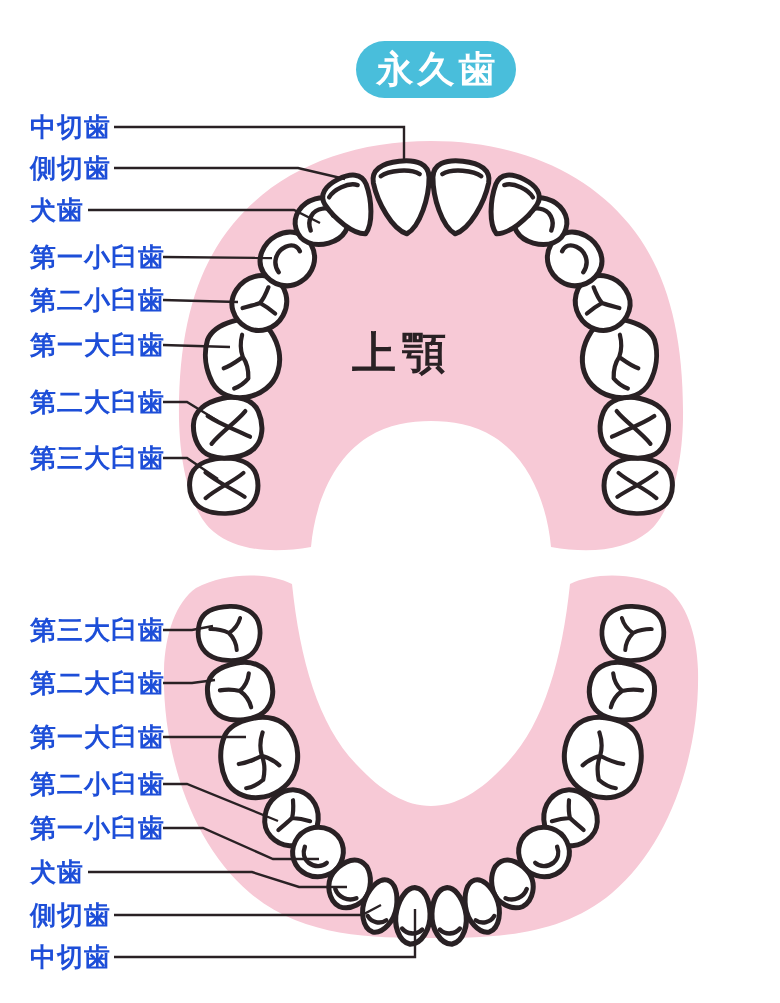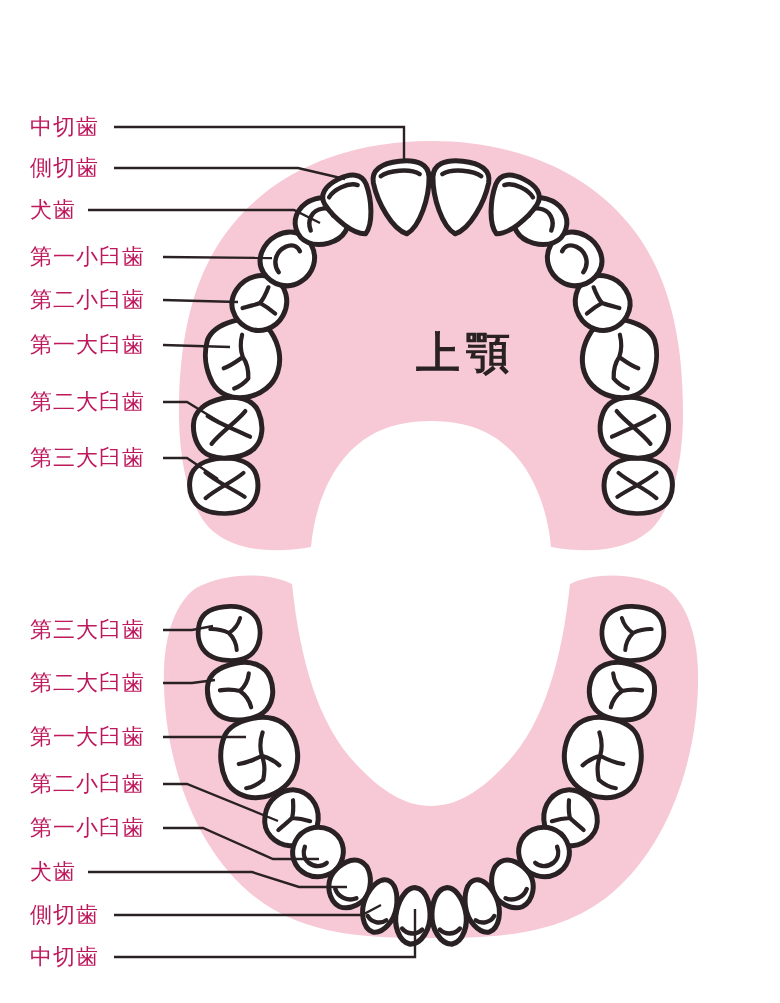--- a/index.html
+++ b/index.html
@@ -8,24 +8,24 @@
     font-family:"Liberation Sans","DejaVu Sans",sans-serif; overflow:hidden;
   }
   .diagram-svg { position:absolute; left:0; top:0; }
   .tooth   { fill:#ffffff; stroke:#292124; stroke-width:5; stroke-linejoin:round; }
   .accent  { fill:none; stroke:#292124; stroke-width:4.4; stroke-linecap:round; }
   .mark    { fill:none; stroke:#292124; stroke-width:4.2; stroke-linecap:round; }
   .leader  { fill:none; stroke:#292124; stroke-width:2.4; }
   .arch    { fill:#F7C9D6; }
   .lbl {
     position:absolute; left:30px; height:32px; line-height:32px;
-    font-size:22px; font-weight:400; color:#be185d; letter-spacing:1px; white-space:nowrap;
+    font-size:26px; font-weight:700; color:#1d4ed8; letter-spacing:1px; white-space:nowrap;
   }
   .jaw-name {
-    position:absolute; width:170px; text-align:right;
+    position:absolute; width:170px; text-align:left;
     font-size:44px; font-weight:600; color:#292124; letter-spacing:6px; padding-left:6px;
     box-sizing:border-box;
   }
   .title-pill {
     position:absolute; left:356px; top:41px; width:160px; height:57px;
     background:#49BEDB; border-radius:29px; color:#ffffff; text-align:center;
     line-height:57px; font-size:37px; font-weight:600; letter-spacing:4px; padding-left:4px;
     box-sizing:border-box;
   }
 </style>
@@ -146,20 +146,21 @@
       <polyline class="leader" points="163,683 192,683 215,680"></polyline>
       <polyline class="leader" points="163,737 246,737"></polyline>
       <polyline class="leader" points="163,784 187,784 278,821"></polyline>
       <polyline class="leader" points="163,828 203,828 273,859 319,859"></polyline>
       <polyline class="leader" points="88,872 252,872 299,887 347,887"></polyline>
       <polyline class="leader" points="114,915 362,915 381,905"></polyline>
       <polyline class="leader" points="114,957 415,957 415,909"></polyline>
     </g>
   </svg>
 
+  <div class="title-pill">永久歯</div>
 
   <div class="jaw-name" style="left:346px; top:324px;">上顎</div>
 
   <div class="lbl" style="top:111px;">中切歯</div>
   <div class="lbl" style="top:152px;">側切歯</div>
   <div class="lbl" style="top:194px;">犬歯</div>
   <div class="lbl" style="top:241px;">第一小臼歯</div>
   <div class="lbl" style="top:284px;">第二小臼歯</div>
   <div class="lbl" style="top:329px;">第一大臼歯</div>
   <div class="lbl" style="top:386px;">第二大臼歯</div>

